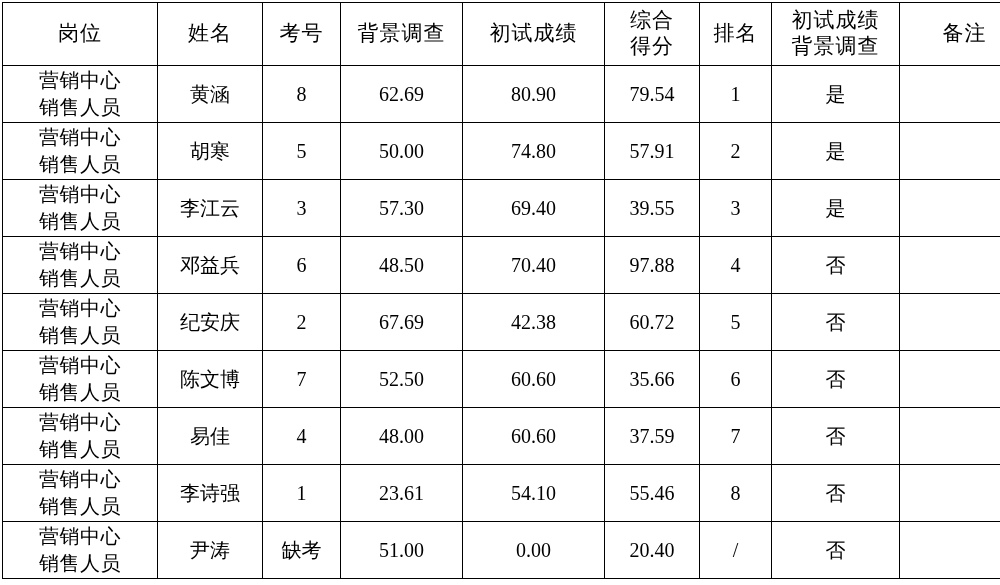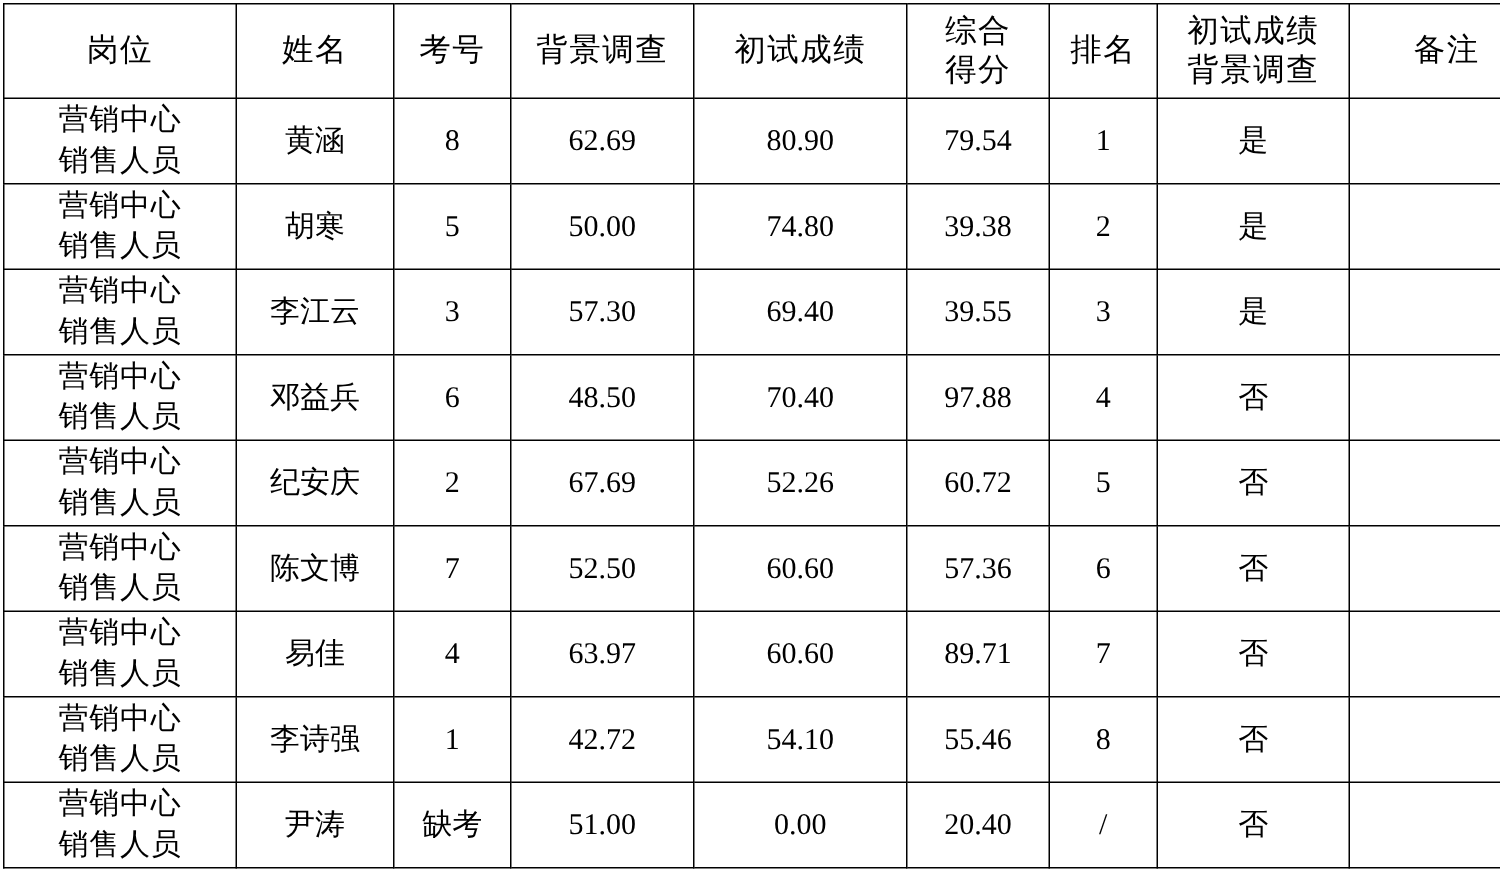--- a/index.html
+++ b/index.html
@@ -151,21 +151,21 @@
       </tr>
       <tr>
         <td class="post-cell">
           <span class="l1">营销中心</span>
           <span class="l2">销售人员</span>
         </td>
         <td>胡寒</td>
         <td class="num">5</td>
         <td class="num">50.00</td>
         <td class="num">74.80</td>
-        <td class="num">39.38</td>
+        <td class="num">57.91</td>
         <td class="num">2</td>
         <td>是</td>
         <td></td>
       </tr>
       <tr>
         <td class="post-cell">
           <span class="l1">营销中心</span>
           <span class="l2">销售人员</span>
         </td>
         <td>李江云</td>
@@ -192,62 +192,62 @@
         <td></td>
       </tr>
       <tr>
         <td class="post-cell">
           <span class="l1">营销中心</span>
           <span class="l2">销售人员</span>
         </td>
         <td>纪安庆</td>
         <td class="num">2</td>
         <td class="num">67.69</td>
-        <td class="num">52.26</td>
+        <td class="num">42.38</td>
         <td class="num">60.72</td>
         <td class="num">5</td>
         <td>否</td>
         <td></td>
       </tr>
       <tr>
         <td class="post-cell">
           <span class="l1">营销中心</span>
           <span class="l2">销售人员</span>
         </td>
         <td>陈文博</td>
         <td class="num">7</td>
         <td class="num">52.50</td>
         <td class="num">60.60</td>
-        <td class="num">57.36</td>
+        <td class="num">35.66</td>
         <td class="num">6</td>
         <td>否</td>
         <td></td>
       </tr>
       <tr>
         <td class="post-cell">
           <span class="l1">营销中心</span>
           <span class="l2">销售人员</span>
         </td>
         <td>易佳</td>
         <td class="num">4</td>
-        <td class="num">63.97</td>
+        <td class="num">48.00</td>
         <td class="num">60.60</td>
-        <td class="num">89.71</td>
+        <td class="num">37.59</td>
         <td class="num">7</td>
         <td>否</td>
         <td></td>
       </tr>
       <tr>
         <td class="post-cell">
           <span class="l1">营销中心</span>
           <span class="l2">销售人员</span>
         </td>
         <td>李诗强</td>
         <td class="num">1</td>
-        <td class="num">42.72</td>
+        <td class="num">23.61</td>
         <td class="num">54.10</td>
         <td class="num">55.46</td>
         <td class="num">8</td>
         <td>否</td>
         <td></td>
       </tr>
       <tr>
         <td class="post-cell">
           <span class="l1">营销中心</span>
           <span class="l2">销售人员</span>

